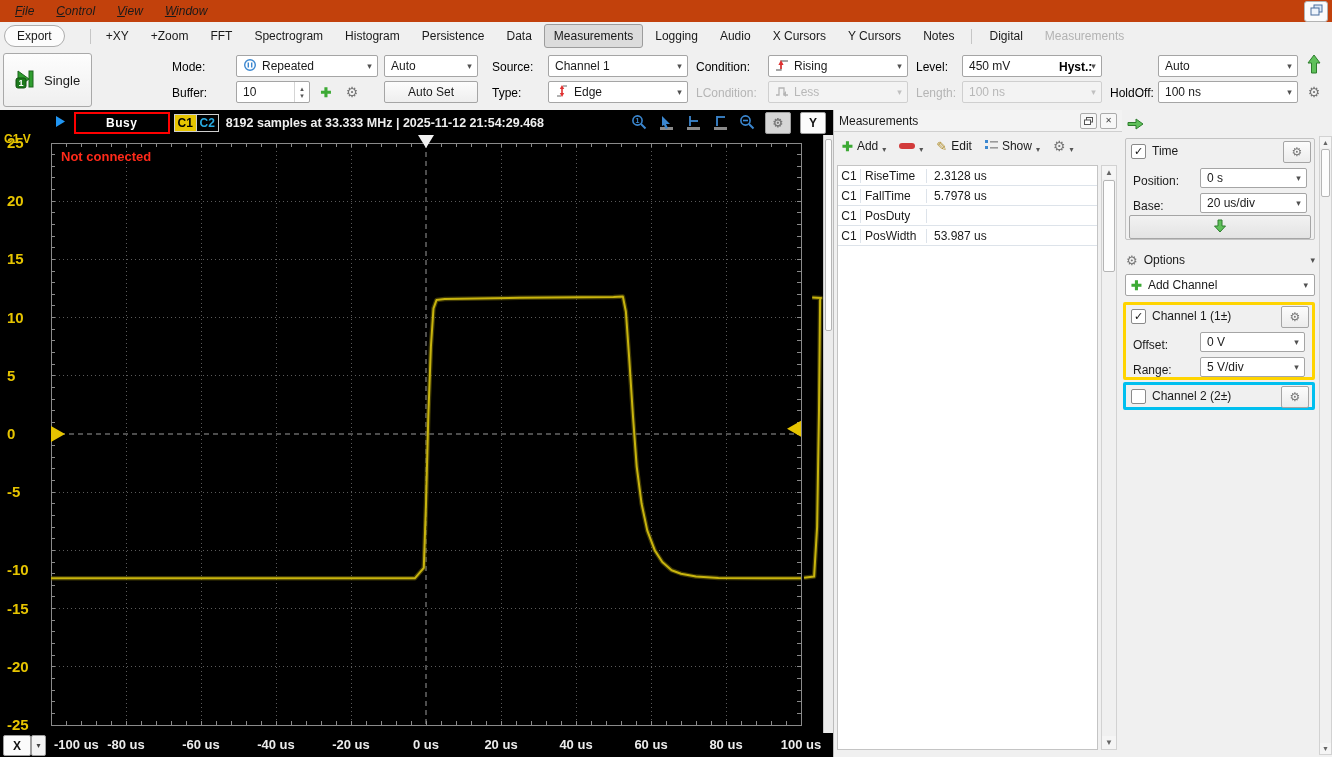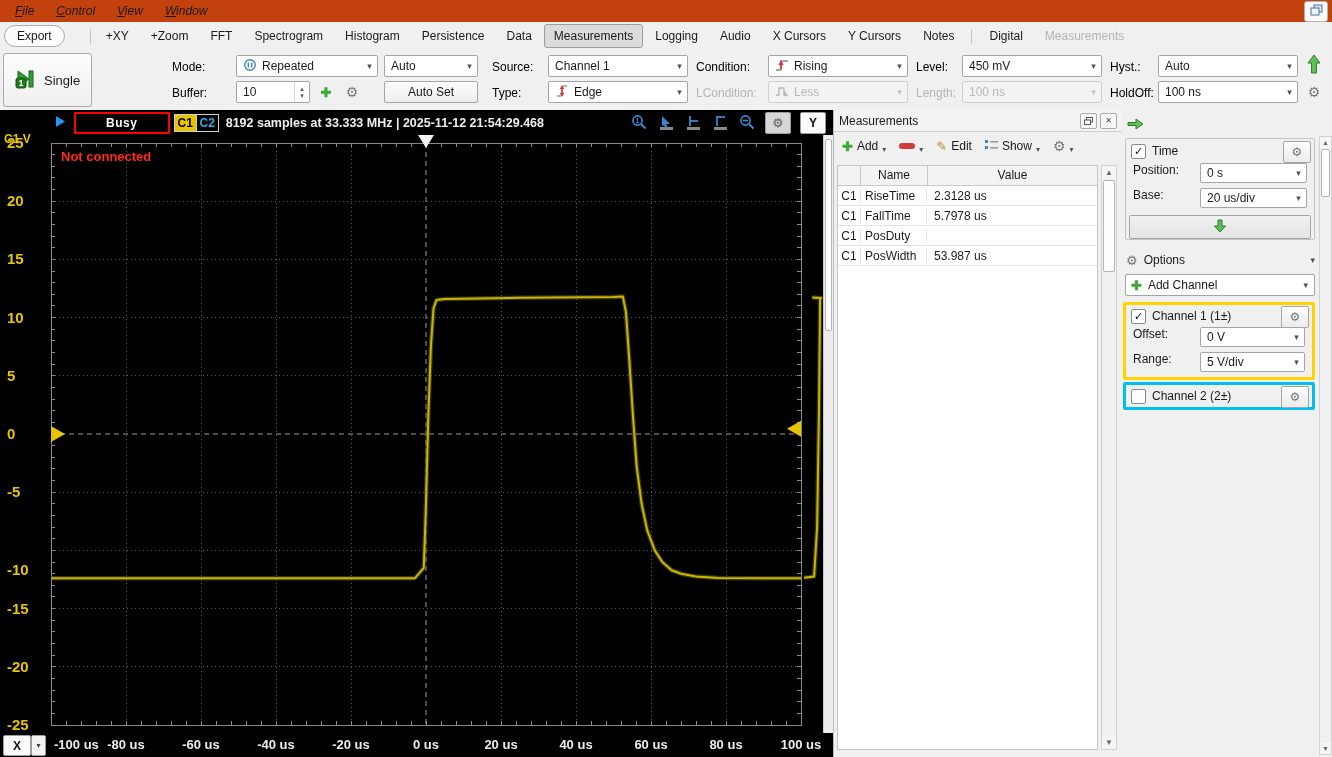--- a/index.html
+++ b/index.html
@@ -92,21 +92,21 @@
   .scroll-arrow{position:absolute;left:0;right:0;height:13px;display:flex;align-items:center;justify-content:center;font-size:8px;color:#666;background:#f5f5f5;}
   .scroll-thumb{position:absolute;left:1px;right:1px;background:#fdfdfd;border:1px solid #b5b5b5;border-radius:2px;}
 
   
   .rpanel{position:absolute;top:110px;left:1122px;width:210px;height:647px;background:#f0f0f0;}
   .collapse{position:absolute;left:5px;top:8px;}
   .group{position:absolute;left:3px;width:190px;border:1px solid #c3c3c3;border-radius:2px;background:#f0f0f0;box-sizing:border-box;}
   .ghead{height:24px;display:flex;align-items:center;padding-left:5px;gap:6px;position:relative;}
   .checkbox{width:13px;height:13px;border:1px solid #8a8a8a;background:#fff;border-radius:2px;display:flex;align-items:center;justify-content:center;font-size:11px;line-height:11px;color:#111;flex:none;}
   .gearbtn{position:absolute;right:3px;top:2px;width:26px;height:20px;border:1px solid #a5a5a5;border-radius:2px;background:linear-gradient(#fcfcfc,#ececec);display:flex;align-items:center;justify-content:center;}
-  .prow{height:25px;display:flex;align-items:flex-start;padding-left:7px;position:relative;}
+  .prow{height:25px;display:flex;align-items:flex-end;padding-left:7px;position:relative;}
   .prow .plabel{width:64px;flex:none;}
   .prow .combo{position:absolute;left:74px;right:7px;height:20px;}
   .wide-btn{position:absolute;left:3px;right:3px;height:22px;border:1px solid #a5a5a5;border-radius:2px;background:linear-gradient(#f2f2f2,#e3e3e3);display:flex;align-items:center;justify-content:center;}
   .flatrow{position:absolute;left:4px;right:17px;height:20px;display:flex;align-items:center;gap:6px;}
   .flatrow .drop{margin-left:auto;font-size:9px;color:#505050;}
   .addch{position:absolute;left:3px;width:190px;height:22px;box-sizing:border-box;border:1px solid #a5a5a5;border-radius:2px;background:#fff;display:flex;align-items:center;gap:6px;padding-left:5px;}
   .addch .drop{margin-left:auto;font-size:9px;color:#505050;margin-right:6px;}
   .chgroup{position:absolute;left:1px;width:192px;border:3px solid #ffd400;border-radius:2px;background:#f0f0f0;box-sizing:border-box;}
   .rscroll{position:absolute;right:0;top:26px;width:13px;bottom:2px;background:#f0f0f0;border:1px solid #d2d2d2;box-sizing:border-box;}
 </style>
@@ -195,21 +195,21 @@
             <polygon points="6,2 3.4,7 8.6,7" fill="#e03030"></polygon>
           </svg></span>
       <span class="cval">Rising</span>
       <span class="carr">▾</span>
     </div>
     <div class="tb-item lbl" style="left:916px;top:5px;width:42px;">Level:</div>
     <div class="tb-item combo" style="left:962px;top:5px;width:140px;">
       <span class="cval">450 mV</span>
       <span class="carr">▾</span>
     </div>
-    <div class="tb-item lbl" style="left:1110px;top:5px;width:44px;">Hyst.:</div>
+    <div class="tb-item lbl" style="left:1059px;top:5px;width:44px;font-weight:bold;">Hyst.:</div>
     <div class="tb-item combo" style="left:1158px;top:5px;width:140px;">
       <span class="cval">Auto</span>
       <span class="carr">▾</span>
     </div>
     <div class="tb-item" style="left:1306px;top:4px;">
       <span><svg width="16" height="22" viewBox="0 0 16 22">
             <polygon points="8,2 14,10 10.5,10 10.5,20 5.5,20 5.5,10 2,10" fill="#5fc05a" stroke="#2d7d2d"></polygon>
           </svg></span>
     </div>
 
@@ -629,25 +629,20 @@
             </svg></span>
         <span>Show</span>
         <span class="drop">▾</span>
       </span>
       <span class="mtool">
         <span class="gear-glyph">⚙</span>
         <span class="drop">▾</span>
       </span>
     </div>
     <div class="mtable">
-      <div class="mhead">
-        <span class="mh-ch"></span>
-        <span class="mh-name mhc">Name</span>
-        <span class="mh-val mhc">Value</span>
-      </div>
       <div id="mrows">
           <div class="mrow">
             <span class="mc-ch">C1</span>
             <span class="mc-name">RiseTime</span>
             <span class="mc-val">2.3128 us</span>
           </div>
           <div class="mrow">
             <span class="mc-ch">C1</span>
             <span class="mc-name">FallTime</span>
             <span class="mc-val">5.7978 us</span>

